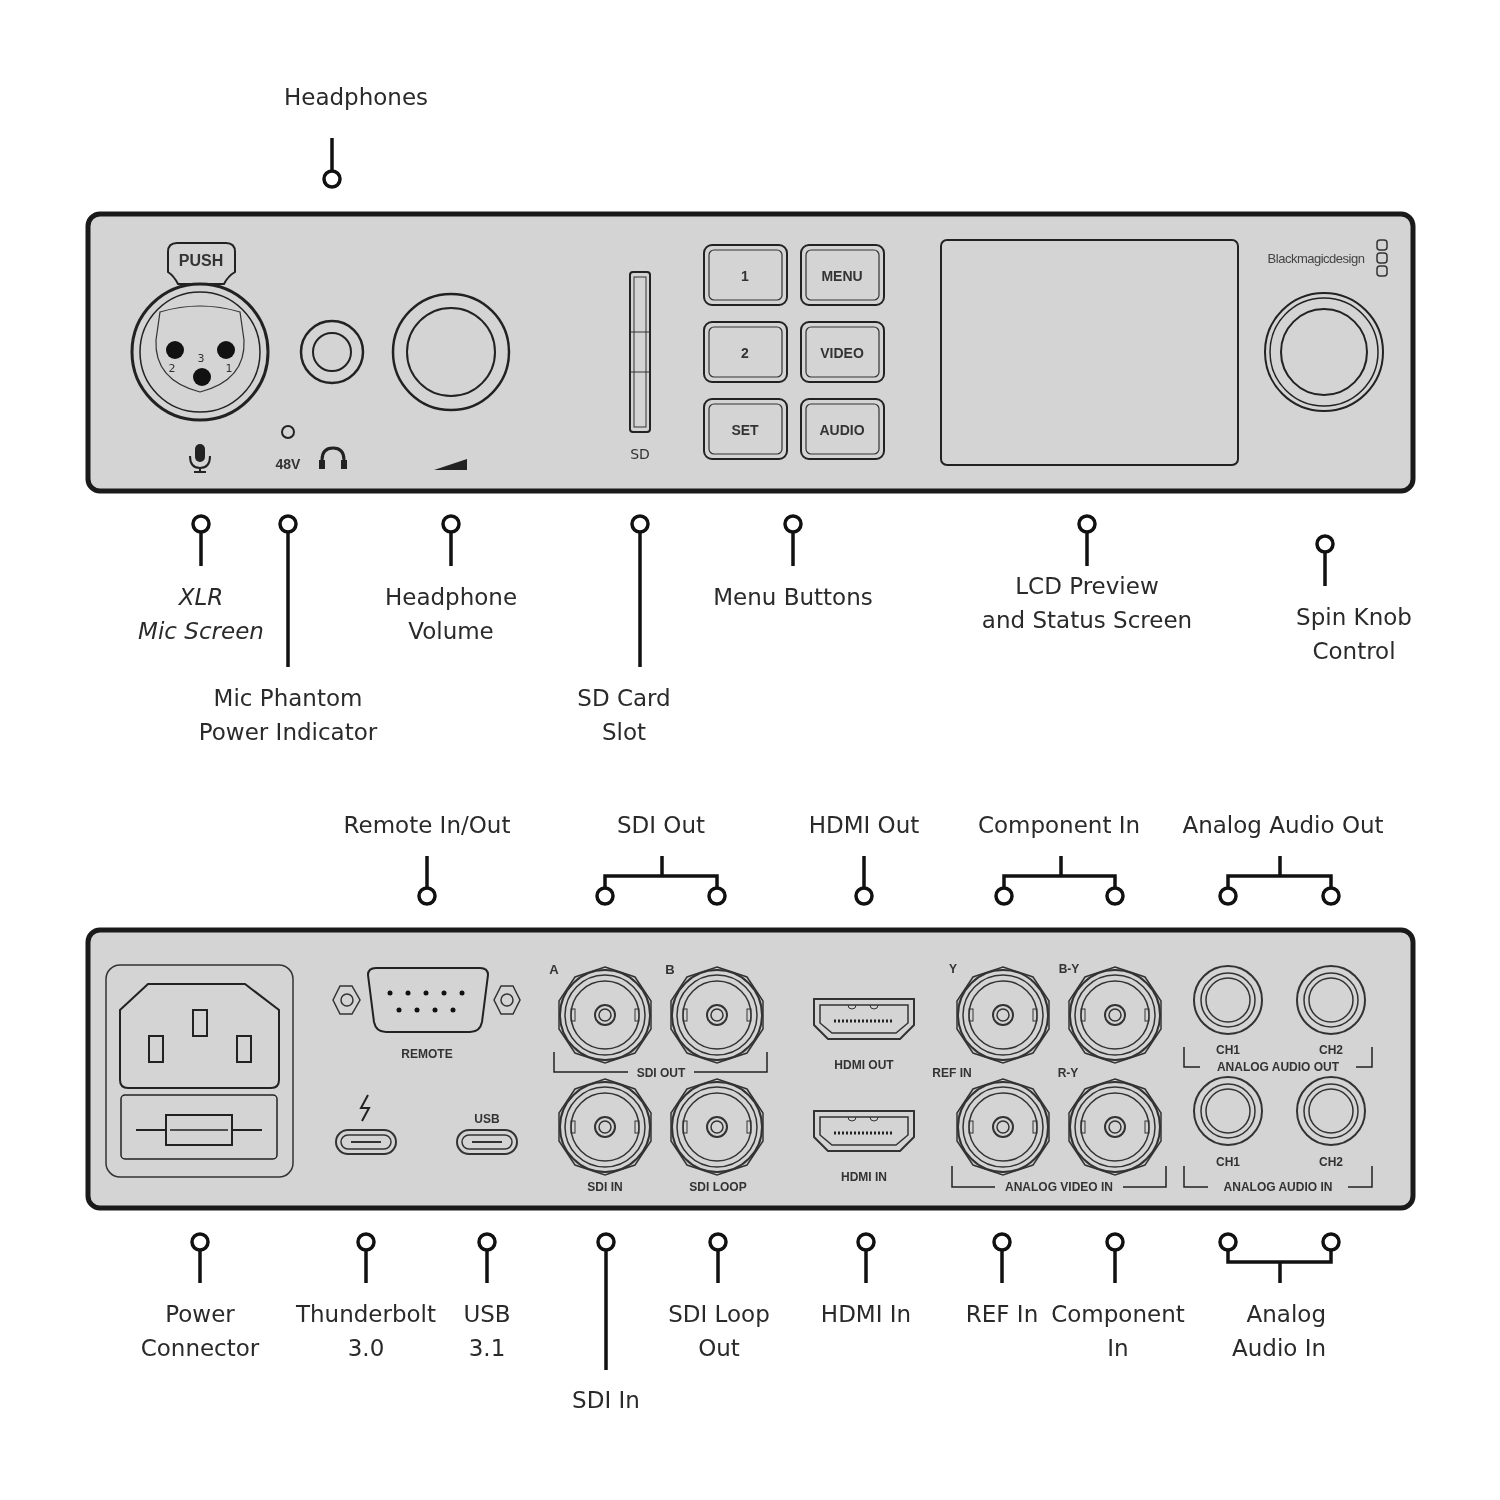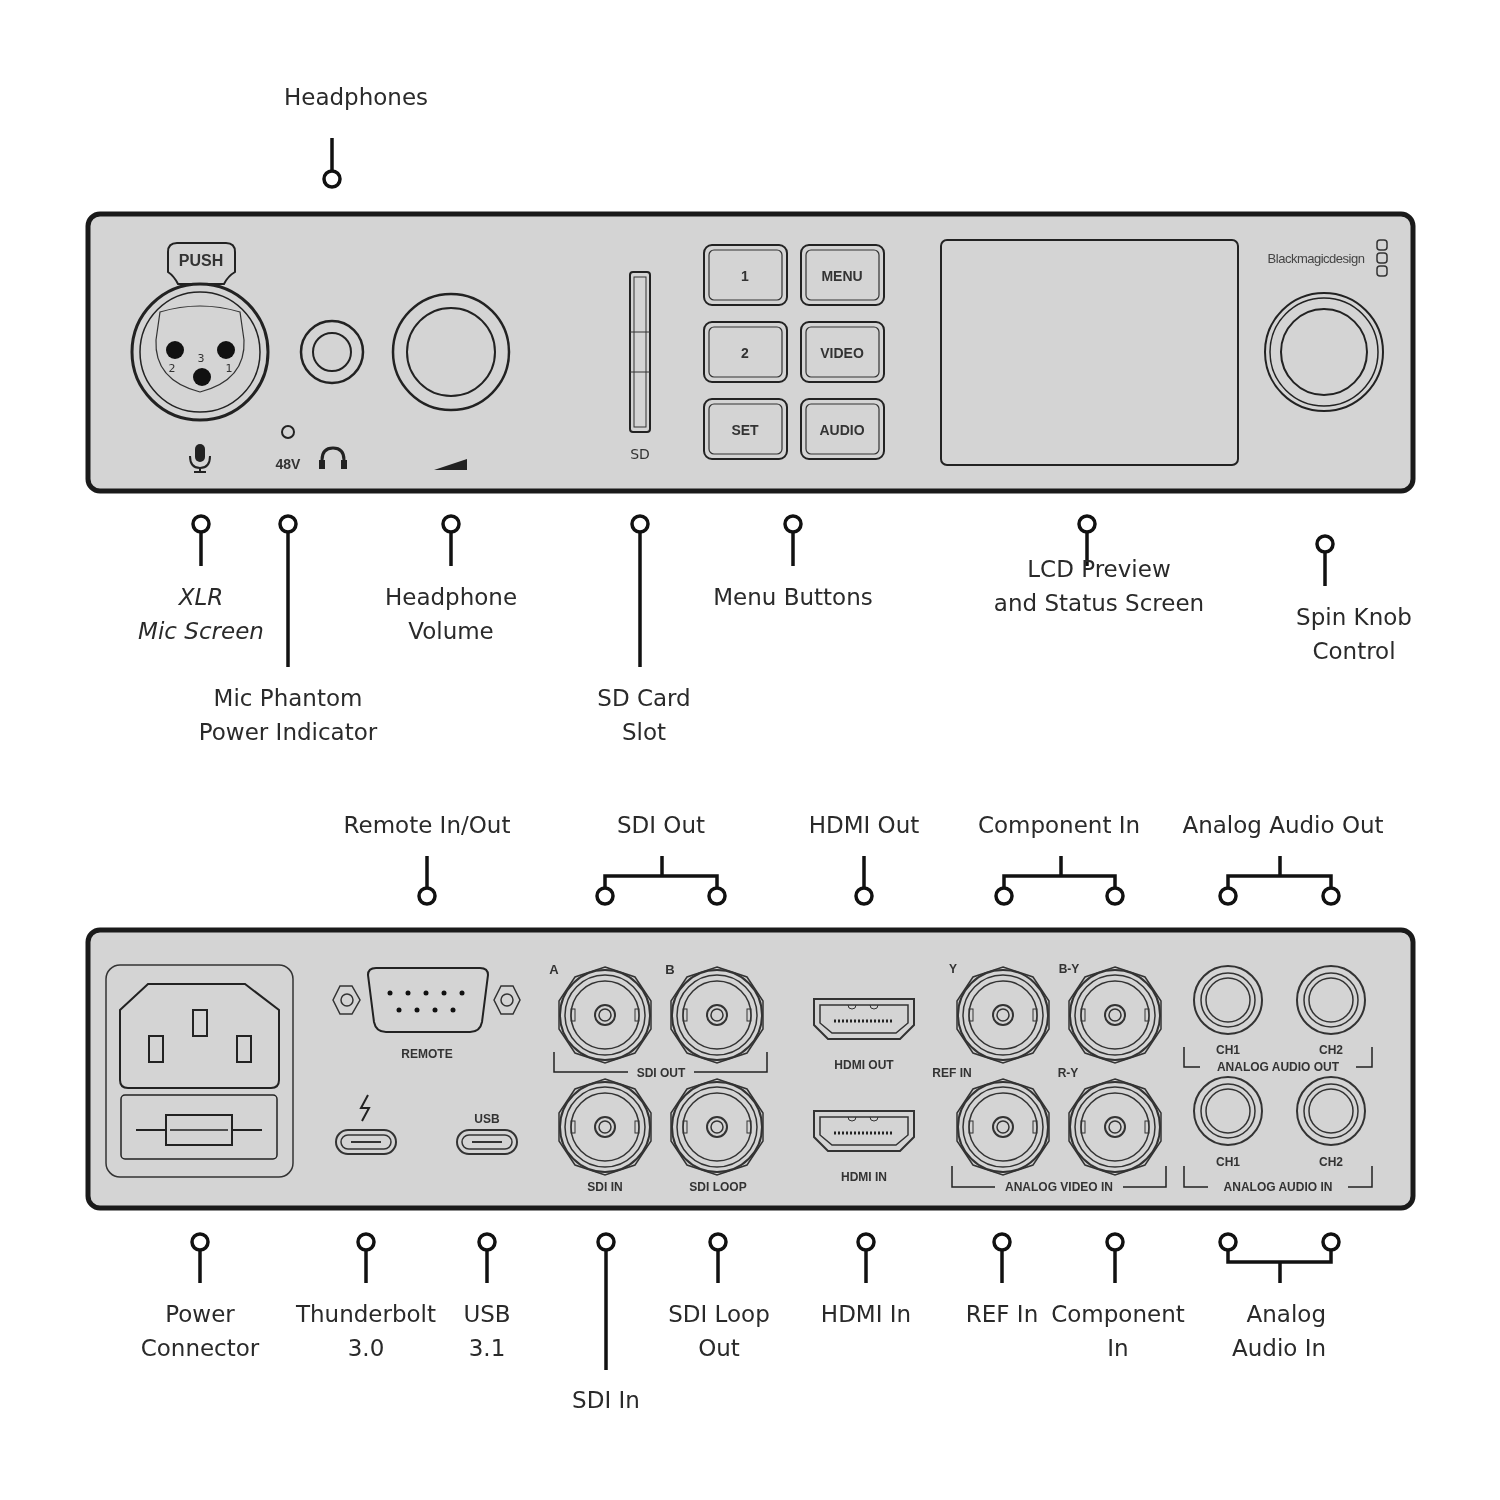--- a/index.html
+++ b/index.html
@@ -285,28 +285,28 @@
     <span>Mic Screen</span>
   </div>
 <div class="callout" style="left:288px; top:681px;">
     <span>Mic Phantom</span>
     <span>Power Indicator</span>
   </div>
 <div class="callout" style="left:451px; top:580px;">
     <span>Headphone</span>
     <span>Volume</span>
   </div>
-<div class="callout" style="left:644px; top:681px;text-align:center;">
+<div class="callout" style="left:624px; top:681px;text-align:center;">
     <span>SD Card</span>
     <span>Slot</span>
   </div>
 <div class="callout" style="left:793px; top:580px;">
     <span>Menu Buttons</span>
   </div>
-<div class="callout" style="left:1087px; top:552px;margin-left:12px;">
+<div class="callout" style="left:1087px; top:569px;">
     <span>LCD Preview</span>
     <span>and Status Screen</span>
   </div>
 <div class="callout" style="left:1354px; top:600px;">
     <span>Spin Knob</span>
     <span>Control</span>
   </div>
 
 <div class="callout" style="left:427px; top:808px;">
     <span>Remote In/Out</span>

